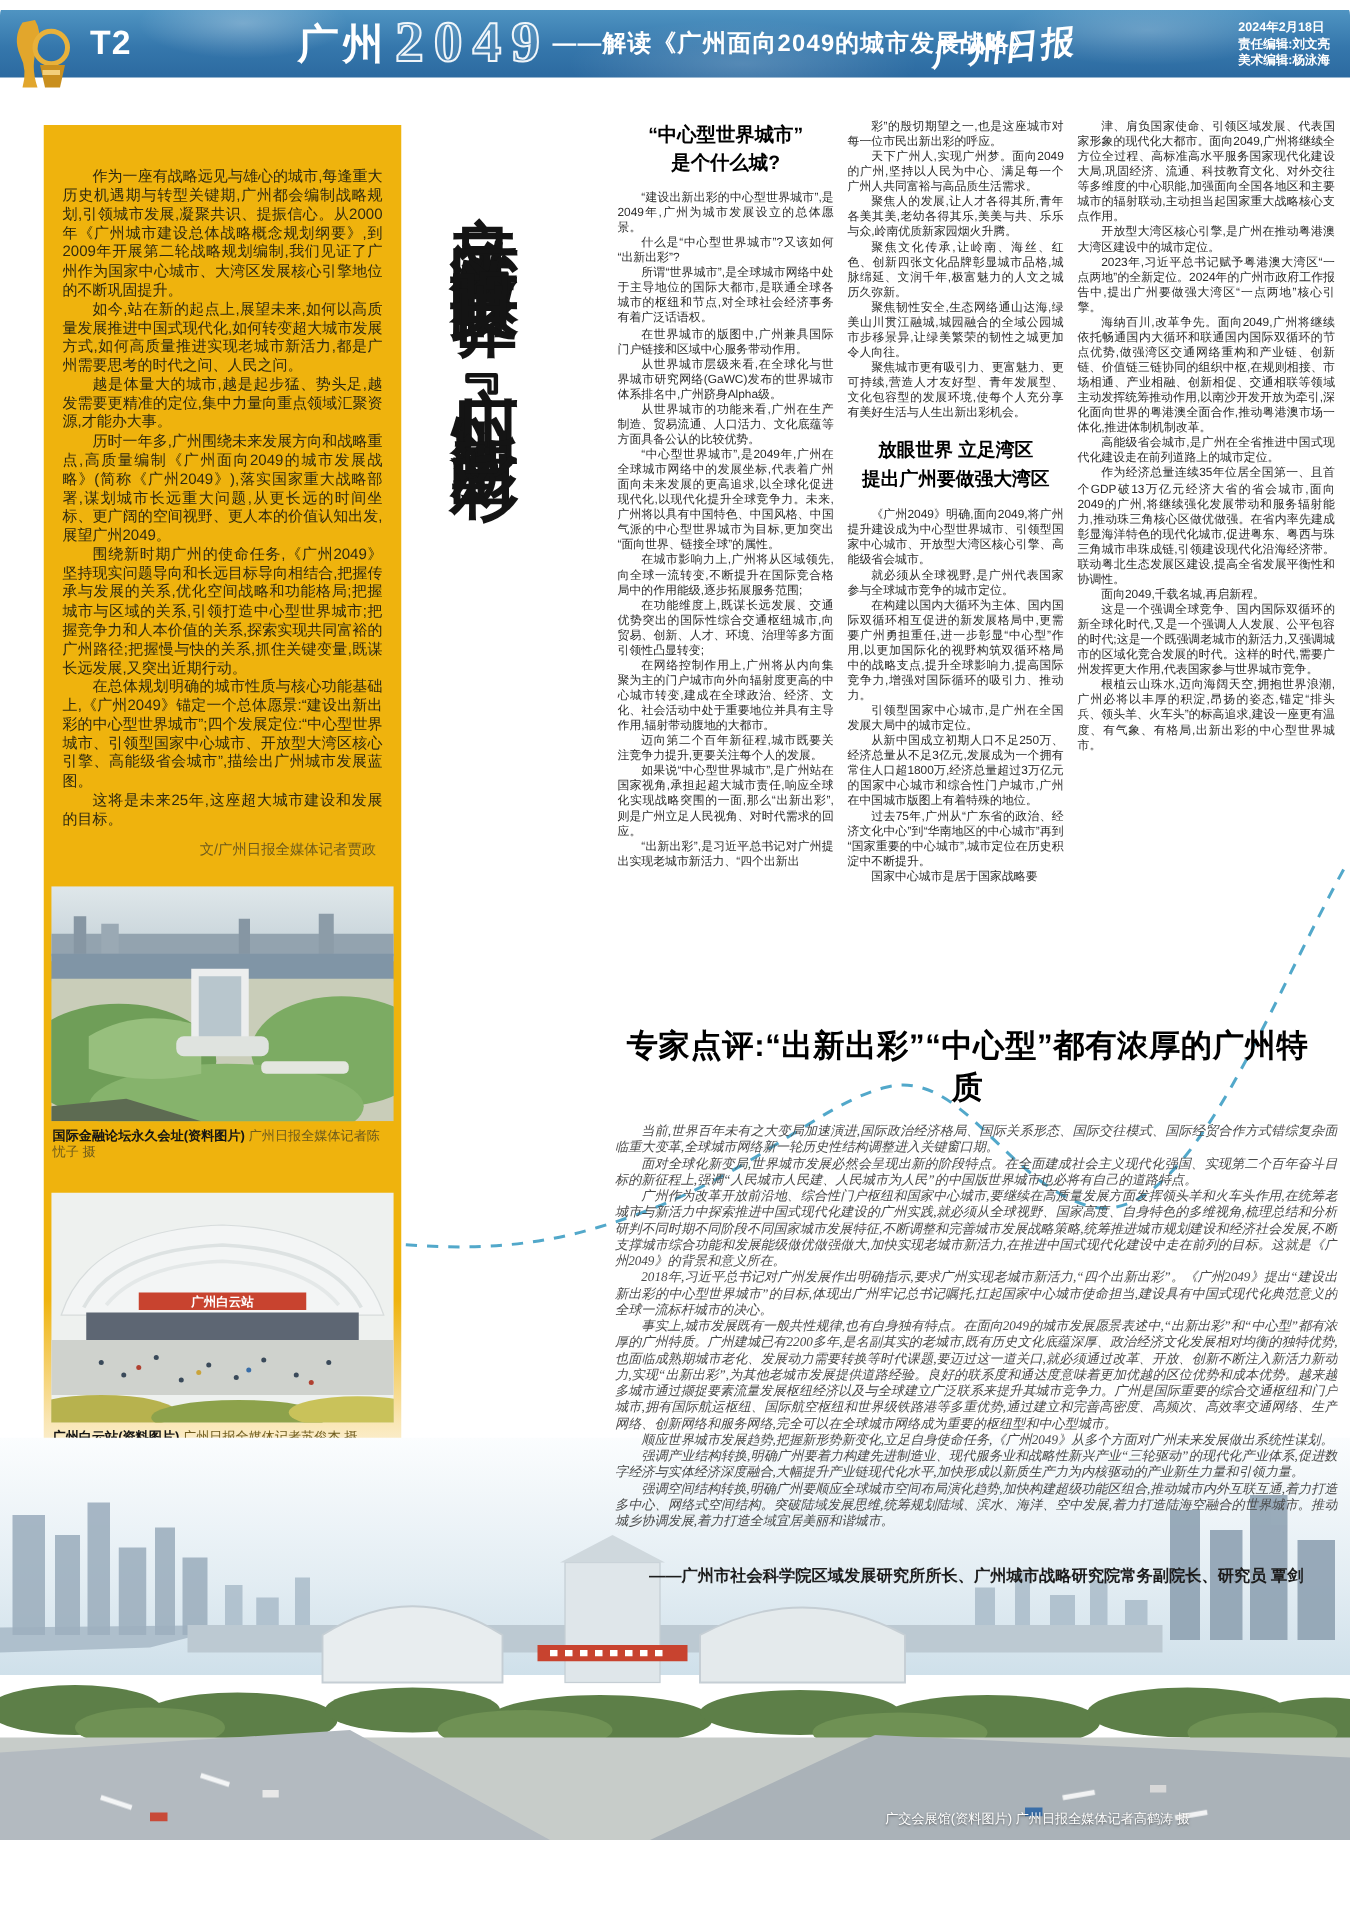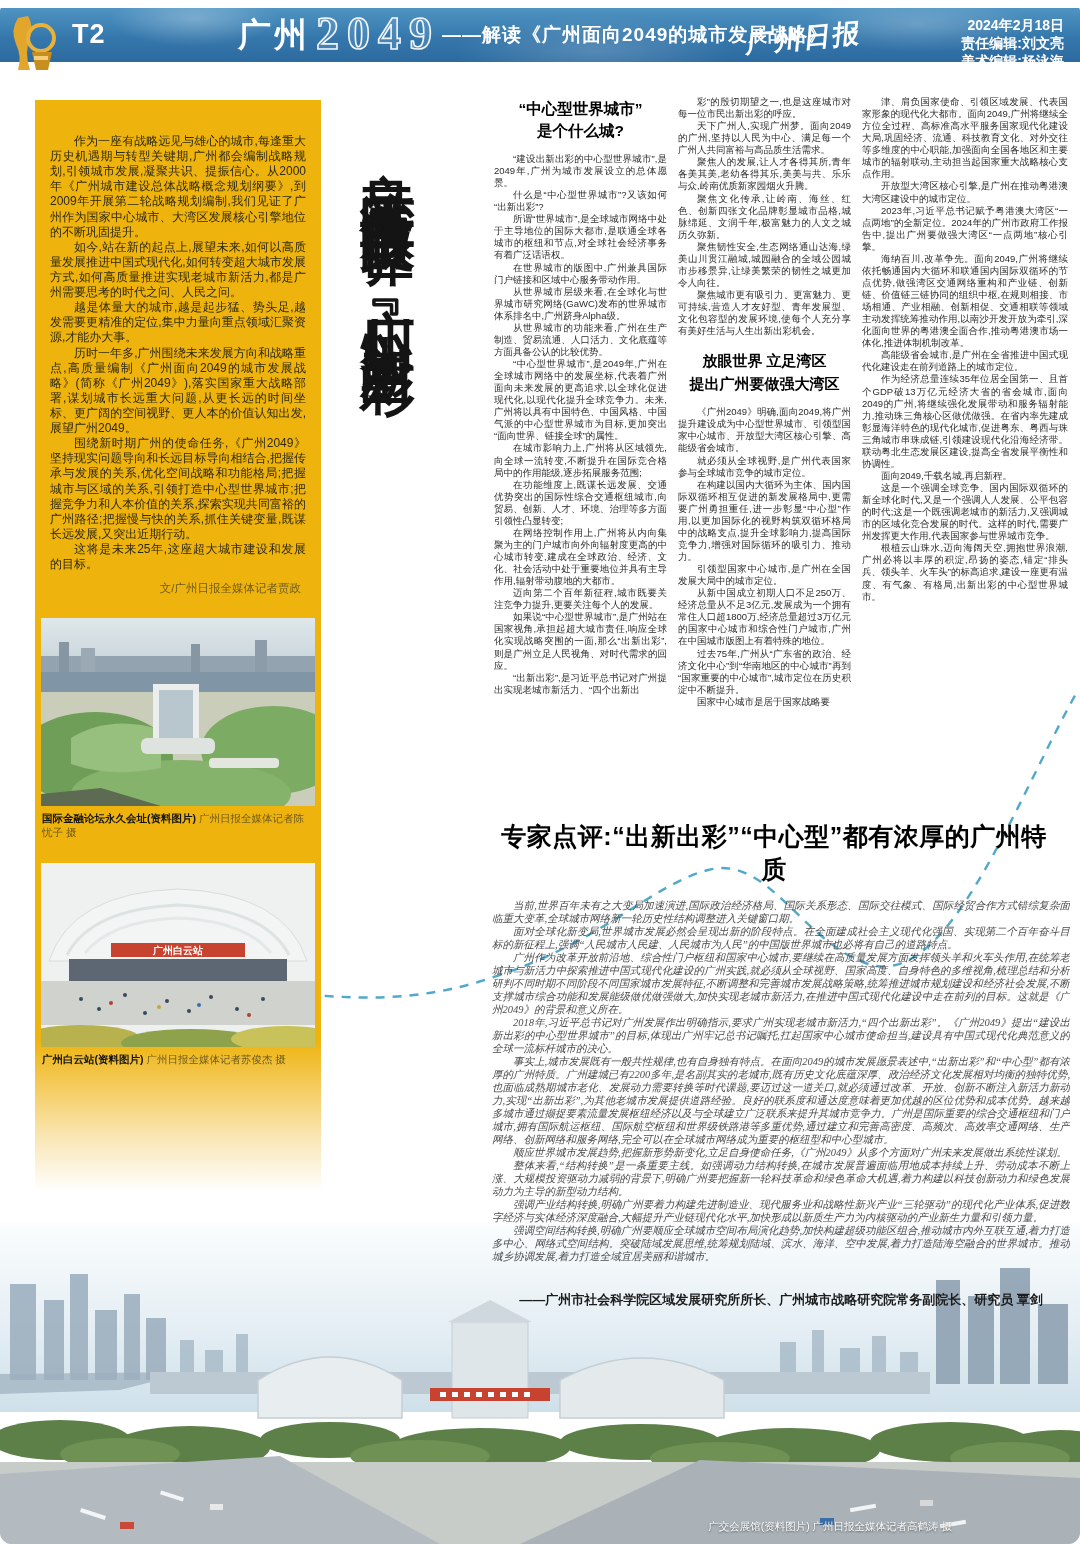--- a/index.html
+++ b/index.html
@@ -16,21 +16,21 @@
   .emblem{position:absolute;left:8px;top:4px;}
   .pageno{position:absolute;left:72px;top:11px;color:#fff;font-size:27px;font-weight:bold;letter-spacing:1px;}
   .brandwrap{position:absolute;left:238px;top:0;height:54px;display:flex;align-items:center;}
   .brand{color:#fff;font-weight:bold;font-size:33px;font-family:"Liberation Serif",serif;letter-spacing:3px;}
   .brandyear{font-size:46px;font-weight:bold;letter-spacing:8px;margin:0 2px 0 6px;
     color:rgba(255,255,255,.10);-webkit-text-stroke:1.6px rgba(255,255,255,.92);
     font-family:"Liberation Serif",serif;transform:translateY(-2px);}
   .brandsub{color:#fff;font-weight:bold;font-size:19px;letter-spacing:1px;}
   .masthead{position:absolute;right:218px;top:12px;color:#fff;font-size:27px;font-weight:bold;
     font-family:"Liberation Serif",serif;transform:rotate(-5deg) skewX(-10deg);letter-spacing:2px;}
-  .topmeta{position:absolute;right:16px;top:9px;color:#fff;font-size:14px;line-height:1.28;font-weight:bold;text-align:right;}
+  .topmeta{position:absolute;right:16px;top:9px;color:#fff;font-size:10px;line-height:1.28;font-weight:bold;text-align:left;}
 
   
   .yellow{position:absolute;left:35px;top:100px;width:286px;height:1092px;
     background:linear-gradient(180deg,#efb30d 0%,#efb30d 86%,rgba(245,210,120,.55) 95%,rgba(255,255,255,0) 100%);}
   .intro{padding:34px 15px 0 15px;font-size:12px;line-height:1.26;color:#2f2a10;text-align:justify;}
   .intro p{margin:0;text-indent:2em;}
   .byline{margin:9px 20px 0 0;text-align:right;font-size:11.5px;color:#6e5b1d;}
 
   figure{margin:0;}
   .photo{margin:22px 6px 0 6px;width:274px;}
@@ -59,21 +59,21 @@
 
   
   .expert{position:absolute;left:492px;top:820px;width:578px;z-index:3;}
   .expert-title{font-size:25px;font-weight:bold;color:#000;text-align:center;margin:0 14px 13px 0;letter-spacing:.5px;}
   .expert-body{font-size:10.5px;line-height:1.24;color:#4a4a4a;text-align:justify;
     font-family:"Liberation Serif",serif;font-style:italic;max-height:385px;overflow:hidden;}
   .expert-body p{margin:0;text-indent:2em;}
   .signature{margin-top:28px;text-align:center;font-size:13px;font-weight:bold;color:#1c1c1c;font-style:normal;}
 
   
-  .panorama{position:absolute;left:0;top:1222px;width:968px;height:322px;z-index:1;}
+  .panorama{position:absolute;left:0;top:1150px;width:968px;height:322px;z-index:1;}
   .pan-caption{position:absolute;right:16px;bottom:10px;color:#ffffff;font-size:10.5px;
     text-shadow:0 1px 2px rgba(0,0,0,.55);}
 </style>
 </head>
 <body>
 
 <div class="page">
 
   <header class="topbar">
     <svg class="emblem" width="58" height="62" viewBox="0 0 58 62" aria-hidden="true">
@@ -100,20 +100,21 @@
     <path d="M55,362 C210,312 325,388 478,342 C600,306 648,246 708,230 C768,214 802,302 868,324 C948,350 1012,168 1078,50" fill="none" stroke="#3f9fc4" stroke-width="2.4" stroke-dasharray="9 8" opacity="0.9"></path>
   </svg>
 
   <aside class="yellow">
     <div class="intro">
         <p>作为一座有战略远见与雄心的城市,每逢重大历史机遇期与转型关键期,广州都会编制战略规划,引领城市发展,凝聚共识、提振信心。从2000年《广州城市建设总体战略概念规划纲要》,到2009年开展第二轮战略规划编制,我们见证了广州作为国家中心城市、大湾区发展核心引擎地位的不断巩固提升。</p>
         <p>如今,站在新的起点上,展望未来,如何以高质量发展推进中国式现代化,如何转变超大城市发展方式,如何高质量推进实现老城市新活力,都是广州需要思考的时代之问、人民之问。</p>
         <p>越是体量大的城市,越是起步猛、势头足,越发需要更精准的定位,集中力量向重点领域汇聚资源,才能办大事。</p>
         <p>历时一年多,广州围绕未来发展方向和战略重点,高质量编制《广州面向2049的城市发展战略》(简称《广州2049》),落实国家重大战略部署,谋划城市长远重大问题,从更长远的时间坐标、更广阔的空间视野、更人本的价值认知出发,展望广州2049。</p>
         <p>围绕新时期广州的使命任务,《广州2049》坚持现实问题导向和长远目标导向相结合,把握传承与发展的关系,优化空间战略和功能格局;把握城市与区域的关系,引领打造中心型世界城市;把握竞争力和人本价值的关系,探索实现共同富裕的广州路径;把握慢与快的关系,抓住关键变量,既谋长远发展,又突出近期行动。</p>
+        <p>在总体规划明确的城市性质与核心功能基础上,《广州2049》锚定一个总体愿景:“建设出新出彩的中心型世界城市”;四个发展定位:“中心型世界城市、引领型国家中心城市、开放型大湾区核心引擎、高能级省会城市”,描绘出广州城市发展蓝图。</p>
         <p>这将是未来25年,这座超大城市建设和发展的目标。</p>
       </div>
     <div class="byline">文/广州日报全媒体记者贾政</div>
 
     <figure class="photo">
       <svg width="274" height="188" viewBox="0 0 274 188" aria-hidden="true">
         <defs>
           <linearGradient id="sky1" x1="0" y1="0" x2="0" y2="1">
             <stop offset="0" stop-color="#dfe7ea"></stop>
               <stop offset="1" stop-color="#c2cfd6"></stop>
@@ -245,21 +246,20 @@
 
   <section class="expert">
     <h2 class="expert-title">专家点评:“出新出彩”“中心型”都有浓厚的广州特质</h2>
     <div class="expert-body">
         <p>当前,世界百年未有之大变局加速演进,国际政治经济格局、国际关系形态、国际交往模式、国际经贸合作方式错综复杂面临重大变革,全球城市网络新一轮历史性结构调整进入关键窗口期。</p>
         <p>面对全球化新变局,世界城市发展必然会呈现出新的阶段特点。在全面建成社会主义现代化强国、实现第二个百年奋斗目标的新征程上,强调“人民城市人民建、人民城市为人民”的中国版世界城市也必将有自己的道路特点。</p>
         <p>广州作为改革开放前沿地、综合性门户枢纽和国家中心城市,要继续在高质量发展方面发挥领头羊和火车头作用,在统筹老城市与新活力中探索推进中国式现代化建设的广州实践,就必须从全球视野、国家高度、自身特色的多维视角,梳理总结和分析研判不同时期不同阶段不同国家城市发展特征,不断调整和完善城市发展战略策略,统筹推进城市规划建设和经济社会发展,不断支撑城市综合功能和发展能级做优做强做大,加快实现老城市新活力,在推进中国式现代化建设中走在前列的目标。这就是《广州2049》的背景和意义所在。</p>
         <p>2018年,习近平总书记对广州发展作出明确指示,要求广州实现老城市新活力,“四个出新出彩”。《广州2049》提出“建设出新出彩的中心型世界城市”的目标,体现出广州牢记总书记嘱托,扛起国家中心城市使命担当,建设具有中国式现代化典范意义的全球一流标杆城市的决心。</p>
         <p>事实上,城市发展既有一般共性规律,也有自身独有特点。在面向2049的城市发展愿景表述中,“出新出彩”和“中心型”都有浓厚的广州特质。广州建城已有2200多年,是名副其实的老城市,既有历史文化底蕴深厚、政治经济文化发展相对均衡的独特优势,也面临成熟期城市老化、发展动力需要转换等时代课题,要迈过这一道关口,就必须通过改革、开放、创新不断注入新活力新动力,实现“出新出彩”,为其他老城市发展提供道路经验。良好的联系度和通达度意味着更加优越的区位优势和成本优势。越来越多城市通过撷捉要素流量发展枢纽经济以及与全球建立广泛联系来提升其城市竞争力。广州是国际重要的综合交通枢纽和门户城市,拥有国际航运枢纽、国际航空枢纽和世界级铁路港等多重优势,通过建立和完善高密度、高频次、高效率交通网络、生产网络、创新网络和服务网络,完全可以在全球城市网络成为重要的枢纽型和中心型城市。</p>
         <p>顺应世界城市发展趋势,把握新形势新变化,立足自身使命任务,《广州2049》从多个方面对广州未来发展做出系统性谋划。</p>
-        <p>整体来看,“结构转换”是一条重要主线。如强调动力结构转换,在城市发展普遍面临用地成本持续上升、劳动成本不断上涨、大规模投资驱动力减弱的背景下,明确广州要把握新一轮科技革命和绿色革命大机遇,着力构建以科技创新动力和绿色发展动力为主导的新型动力结构。</p>
         <p>强调产业结构转换,明确广州要着力构建先进制造业、现代服务业和战略性新兴产业“三轮驱动”的现代化产业体系,促进数字经济与实体经济深度融合,大幅提升产业链现代化水平,加快形成以新质生产力为内核驱动的产业新生力量和引领力量。</p>
         <p>强调空间结构转换,明确广州要顺应全球城市空间布局演化趋势,加快构建超级功能区组合,推动城市内外互联互通,着力打造多中心、网络式空间结构。突破陆域发展思维,统筹规划陆域、滨水、海洋、空中发展,着力打造陆海空融合的世界城市。推动城乡协调发展,着力打造全域宜居美丽和谐城市。</p>
       </div>
     <div class="signature">——广州市社会科学院区域发展研究所所长、广州城市战略研究院常务副院长、研究员 覃剑</div>
   </section>
 
   <figure class="panorama">
     <svg width="1080" height="322" viewBox="0 0 1080 322" aria-hidden="true">
       <defs>
         <linearGradient id="sky2" x1="0" y1="0" x2="0" y2="1">

